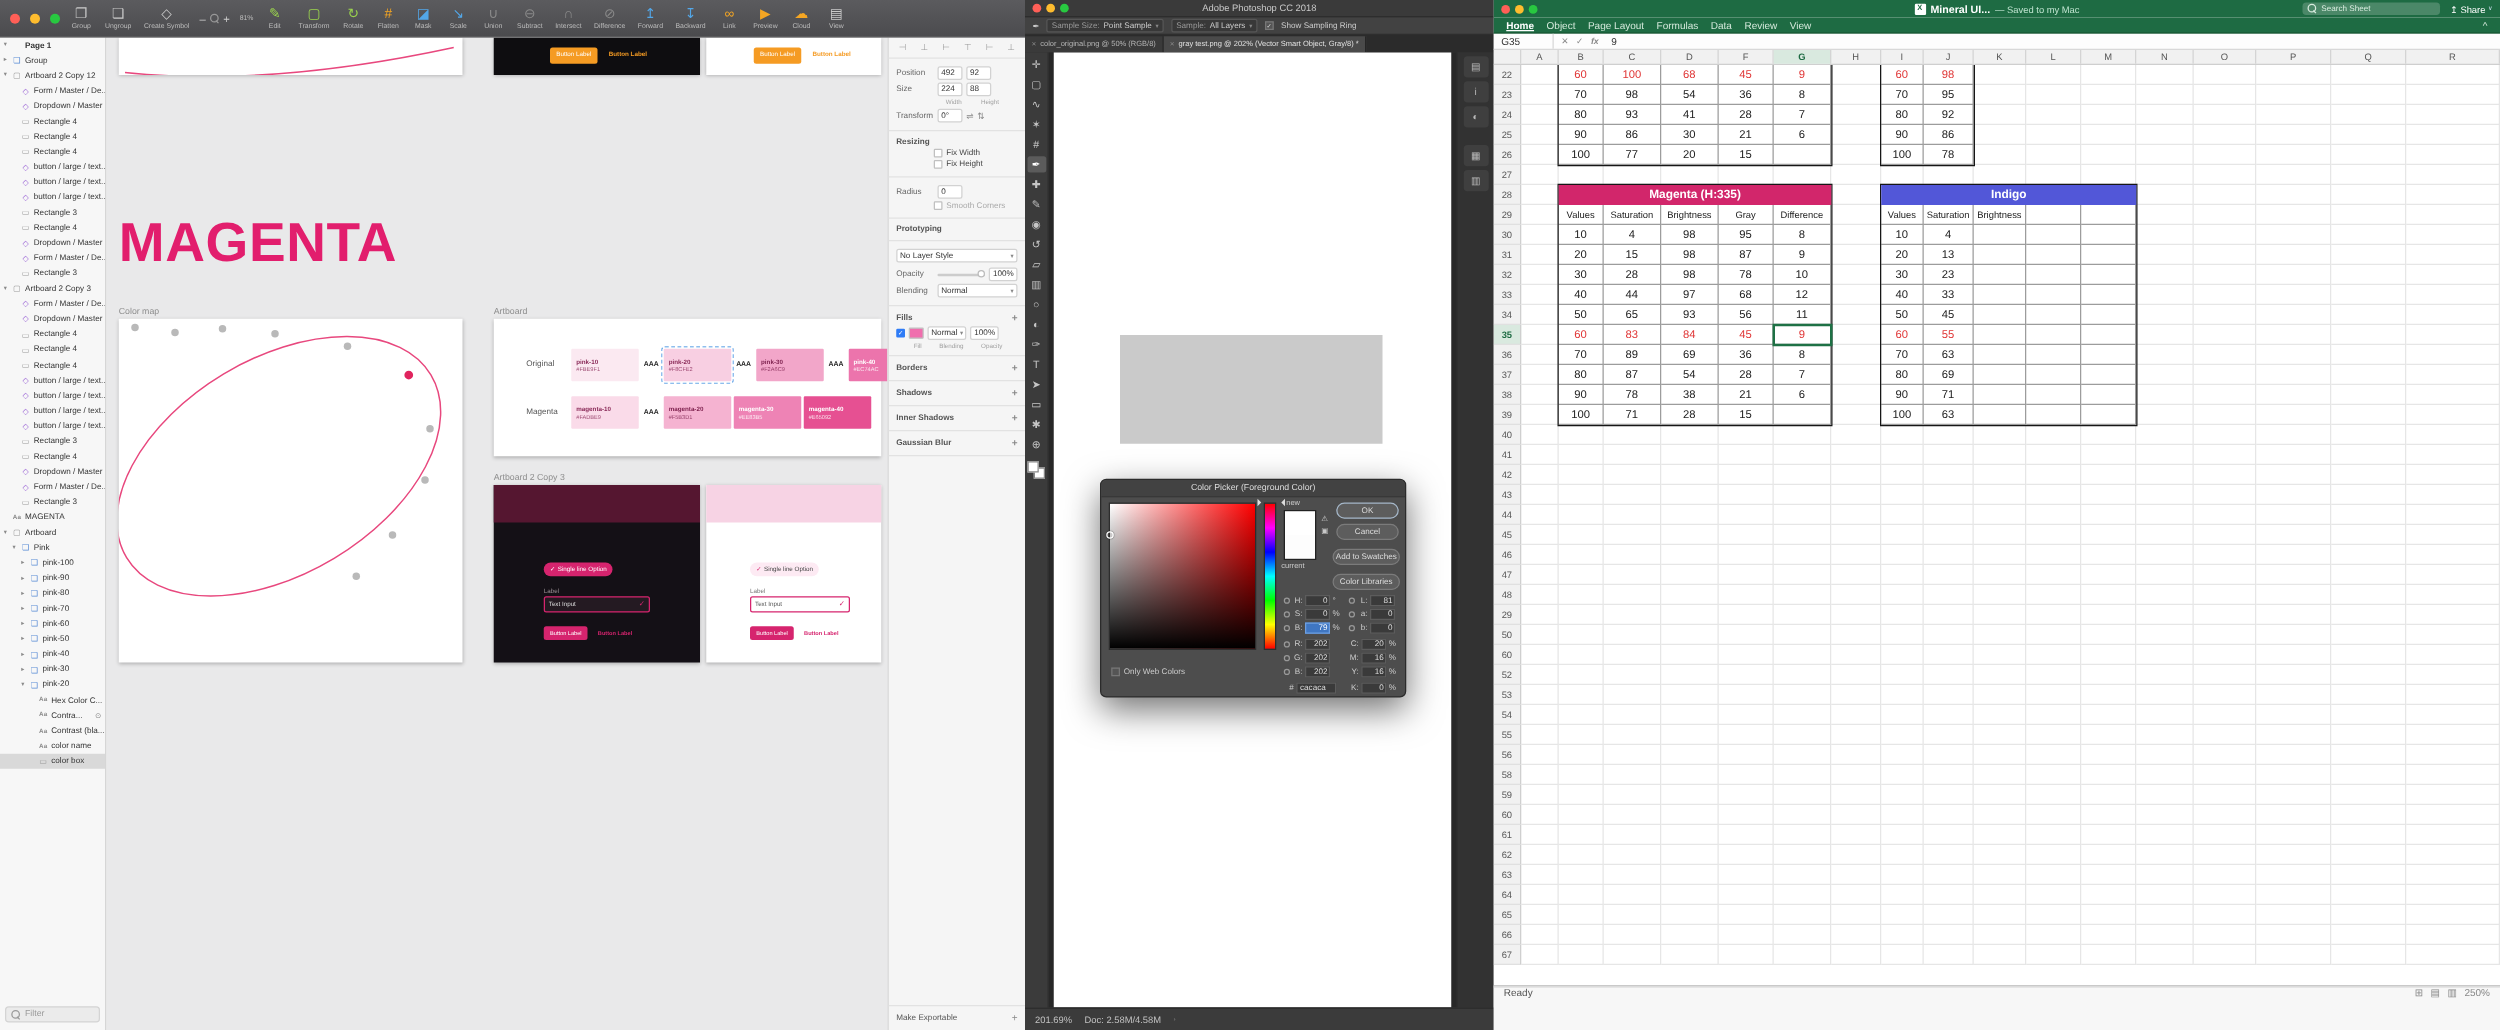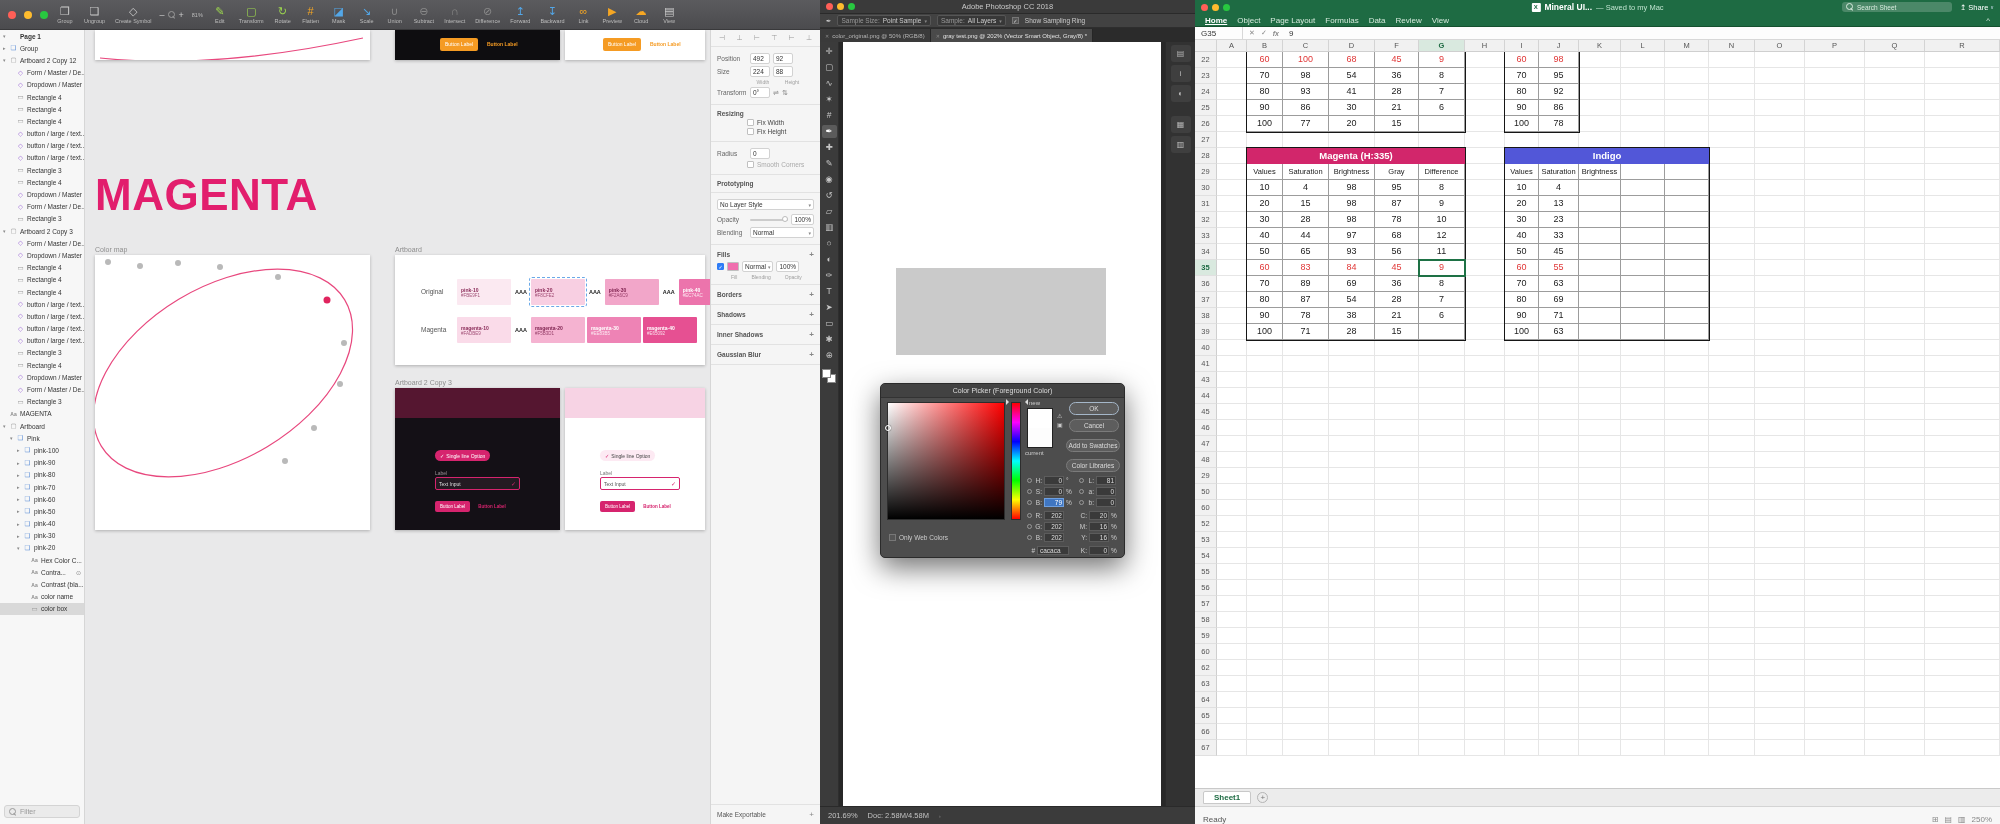--- a/index.html
+++ b/index.html
@@ -172,21 +172,21 @@
   .xc { flex:0 0 auto; border-right:1px solid #e6e6e6; border-bottom:1px solid #e6e6e6; font-size:9px; color:#222; text-align:center; line-height:15px; overflow:hidden; white-space:nowrap; }
   .xc.tcell { border-right:1px solid #9c9c9c; border-bottom:1px solid #9c9c9c; }
   .xc.th { font-size:7.5px; }
   .xc.red { color:#e03636; }
   .tbox { position:absolute; border:1.5px solid #161616; pointer-events:none; }
   .band { position:absolute; color:#fff; font-weight:bold; font-size:9.5px; text-align:center; line-height:16px; pointer-events:none; }
   .selcell { position:absolute; border:2px solid #1e7145; pointer-events:none; }
   .xl-tabs { position:absolute; left:0; right:0; bottom:18px; height:18px; background:#ececec; border-top:1px solid #c9c9c9; display:flex; align-items:center; gap:6px; padding-left:8px; z-index:2; }
   .sheet-tab { background:#fff; border:1px solid #c9c9c9; border-radius:2px 2px 0 0; padding:1px 10px; font-size:8px; font-weight:bold; color:#1e6b43; }
   .addsheet { width:11px; height:11px; border:1px solid #b5b5b5; border-radius:50%; color:#777; font-size:8px; text-align:center; line-height:10px; }
-  .xl-status { position:absolute; left:0; right:0; bottom:0; height:18px; background:#f7f7f7; border-top:1px solid #d4d4d4; display:flex; align-items:flex-end; padding:0 8px; font-size:8px; color:#555; z-index:2; }
+  .xl-status { position:absolute; left:0; right:0; bottom:0; height:35px; background:#f7f7f7; border-top:1px solid #d4d4d4; display:flex; align-items:flex-start; padding:0 8px; font-size:8px; color:#555; z-index:2; }
   .st-right { margin-left:auto; display:flex; align-items:center; gap:6px; color:#888; }
 </style>
 </head>
 <body>
 
 <div id="root">
 
   <section id="sk">
     <div class="sk-toolbar">
       <span class="tl red"></span>
@@ -1411,20 +1411,40 @@
           <div class="xc" style="width: 42px;"></div>
           <div class="xc" style="width: 44px;"></div>
           <div class="xc" style="width: 44px;"></div>
           <div class="xc" style="width: 46px;"></div>
           <div class="xc" style="width: 50px;"></div>
           <div class="xc" style="width: 60px;"></div>
           <div class="xc" style="width: 60px;"></div>
           <div class="xc" style="width: 75px;"></div>
         </div>
         <div class="xr">
+          <div class="rn">42</div>
+          <div class="xc" style="width: 30px;"></div>
+          <div class="xc" style="width: 36px;"></div>
+          <div class="xc" style="width: 46px;"></div>
+          <div class="xc" style="width: 46px;"></div>
+          <div class="xc" style="width: 44px;"></div>
+          <div class="xc" style="width: 46px;"></div>
+          <div class="xc" style="width: 40px;"></div>
+          <div class="xc" style="width: 34px;"></div>
+          <div class="xc" style="width: 40px;"></div>
+          <div class="xc" style="width: 42px;"></div>
+          <div class="xc" style="width: 44px;"></div>
+          <div class="xc" style="width: 44px;"></div>
+          <div class="xc" style="width: 46px;"></div>
+          <div class="xc" style="width: 50px;"></div>
+          <div class="xc" style="width: 60px;"></div>
+          <div class="xc" style="width: 60px;"></div>
+          <div class="xc" style="width: 75px;"></div>
+        </div>
+        <div class="xr">
           <div class="rn">43</div>
           <div class="xc" style="width: 30px;"></div>
           <div class="xc" style="width: 36px;"></div>
           <div class="xc" style="width: 46px;"></div>
           <div class="xc" style="width: 46px;"></div>
           <div class="xc" style="width: 44px;"></div>
           <div class="xc" style="width: 46px;"></div>
           <div class="xc" style="width: 40px;"></div>
           <div class="xc" style="width: 34px;"></div>
           <div class="xc" style="width: 40px;"></div>
@@ -1691,40 +1711,20 @@
           <div class="xc" style="width: 42px;"></div>
           <div class="xc" style="width: 44px;"></div>
           <div class="xc" style="width: 44px;"></div>
           <div class="xc" style="width: 46px;"></div>
           <div class="xc" style="width: 50px;"></div>
           <div class="xc" style="width: 60px;"></div>
           <div class="xc" style="width: 60px;"></div>
           <div class="xc" style="width: 75px;"></div>
         </div>
         <div class="xr">
-          <div class="rn">57</div>
-          <div class="xc" style="width: 30px;"></div>
-          <div class="xc" style="width: 36px;"></div>
-          <div class="xc" style="width: 46px;"></div>
-          <div class="xc" style="width: 46px;"></div>
-          <div class="xc" style="width: 44px;"></div>
-          <div class="xc" style="width: 46px;"></div>
-          <div class="xc" style="width: 40px;"></div>
-          <div class="xc" style="width: 34px;"></div>
-          <div class="xc" style="width: 40px;"></div>
-          <div class="xc" style="width: 42px;"></div>
-          <div class="xc" style="width: 44px;"></div>
-          <div class="xc" style="width: 44px;"></div>
-          <div class="xc" style="width: 46px;"></div>
-          <div class="xc" style="width: 50px;"></div>
-          <div class="xc" style="width: 60px;"></div>
-          <div class="xc" style="width: 60px;"></div>
-          <div class="xc" style="width: 75px;"></div>
-        </div>
-        <div class="xr">
           <div class="rn">58</div>
           <div class="xc" style="width: 30px;"></div>
           <div class="xc" style="width: 36px;"></div>
           <div class="xc" style="width: 46px;"></div>
           <div class="xc" style="width: 46px;"></div>
           <div class="xc" style="width: 44px;"></div>
           <div class="xc" style="width: 46px;"></div>
           <div class="xc" style="width: 40px;"></div>
           <div class="xc" style="width: 34px;"></div>
           <div class="xc" style="width: 40px;"></div>
@@ -1752,20 +1752,40 @@
           <div class="xc" style="width: 44px;"></div>
           <div class="xc" style="width: 44px;"></div>
           <div class="xc" style="width: 46px;"></div>
           <div class="xc" style="width: 50px;"></div>
           <div class="xc" style="width: 60px;"></div>
           <div class="xc" style="width: 60px;"></div>
           <div class="xc" style="width: 75px;"></div>
         </div>
         <div class="xr">
           <div class="rn">60</div>
+          <div class="xc" style="width: 30px;"></div>
+          <div class="xc" style="width: 36px;"></div>
+          <div class="xc" style="width: 46px;"></div>
+          <div class="xc" style="width: 46px;"></div>
+          <div class="xc" style="width: 44px;"></div>
+          <div class="xc" style="width: 46px;"></div>
+          <div class="xc" style="width: 40px;"></div>
+          <div class="xc" style="width: 34px;"></div>
+          <div class="xc" style="width: 40px;"></div>
+          <div class="xc" style="width: 42px;"></div>
+          <div class="xc" style="width: 44px;"></div>
+          <div class="xc" style="width: 44px;"></div>
+          <div class="xc" style="width: 46px;"></div>
+          <div class="xc" style="width: 50px;"></div>
+          <div class="xc" style="width: 60px;"></div>
+          <div class="xc" style="width: 60px;"></div>
+          <div class="xc" style="width: 75px;"></div>
+        </div>
+        <div class="xr">
+          <div class="rn">61</div>
           <div class="xc" style="width: 30px;"></div>
           <div class="xc" style="width: 36px;"></div>
           <div class="xc" style="width: 46px;"></div>
           <div class="xc" style="width: 46px;"></div>
           <div class="xc" style="width: 44px;"></div>
           <div class="xc" style="width: 46px;"></div>
           <div class="xc" style="width: 40px;"></div>
           <div class="xc" style="width: 34px;"></div>
           <div class="xc" style="width: 40px;"></div>
           <div class="xc" style="width: 42px;"></div>

